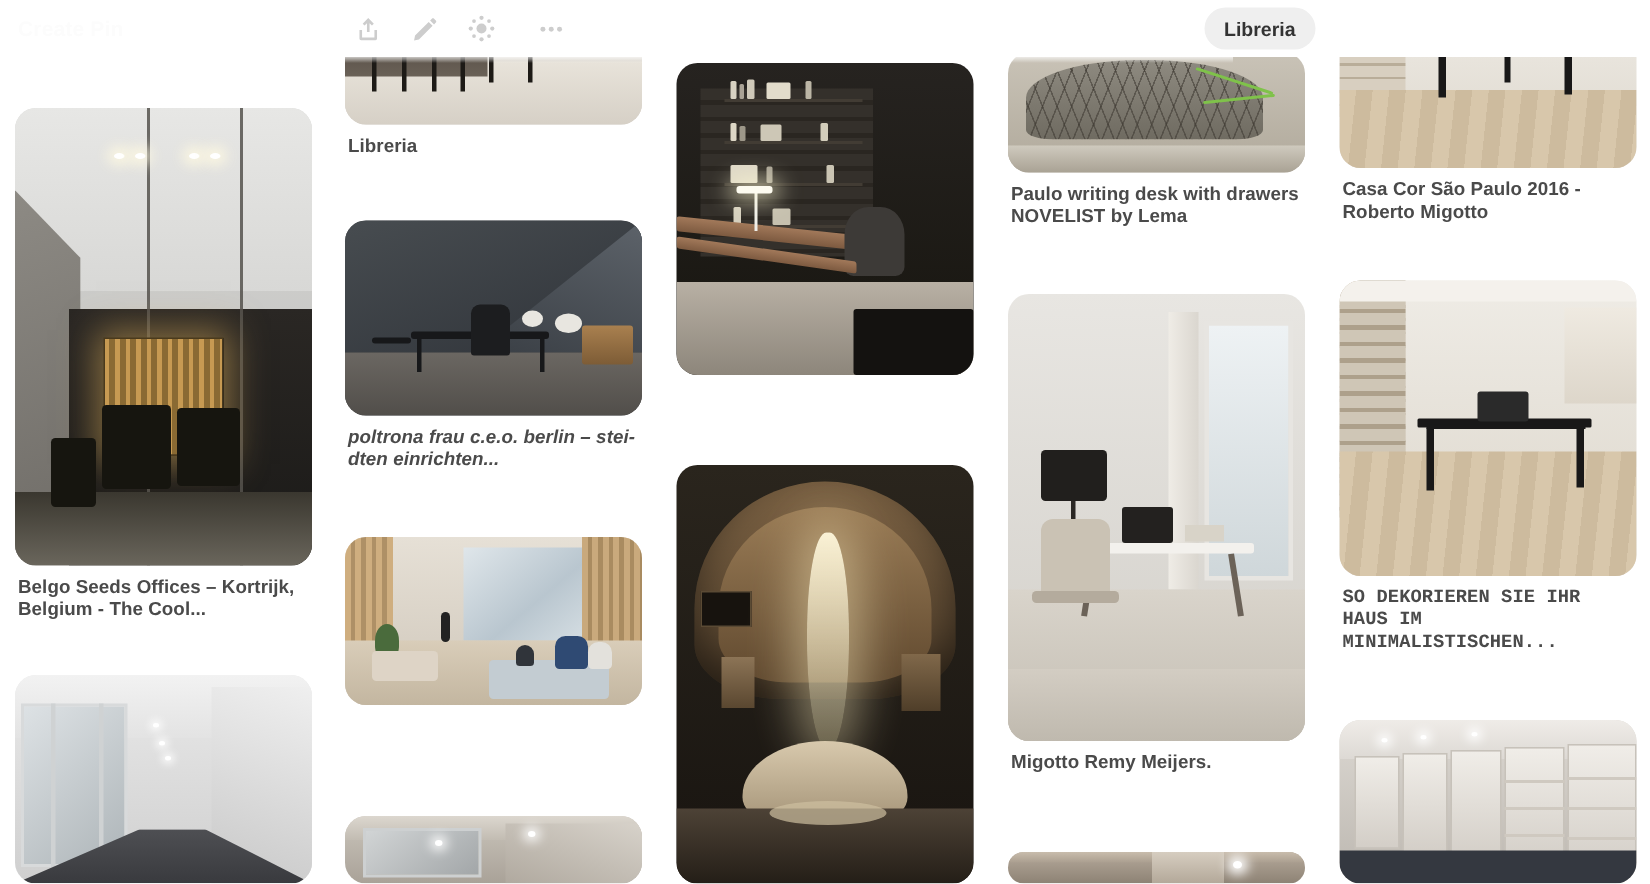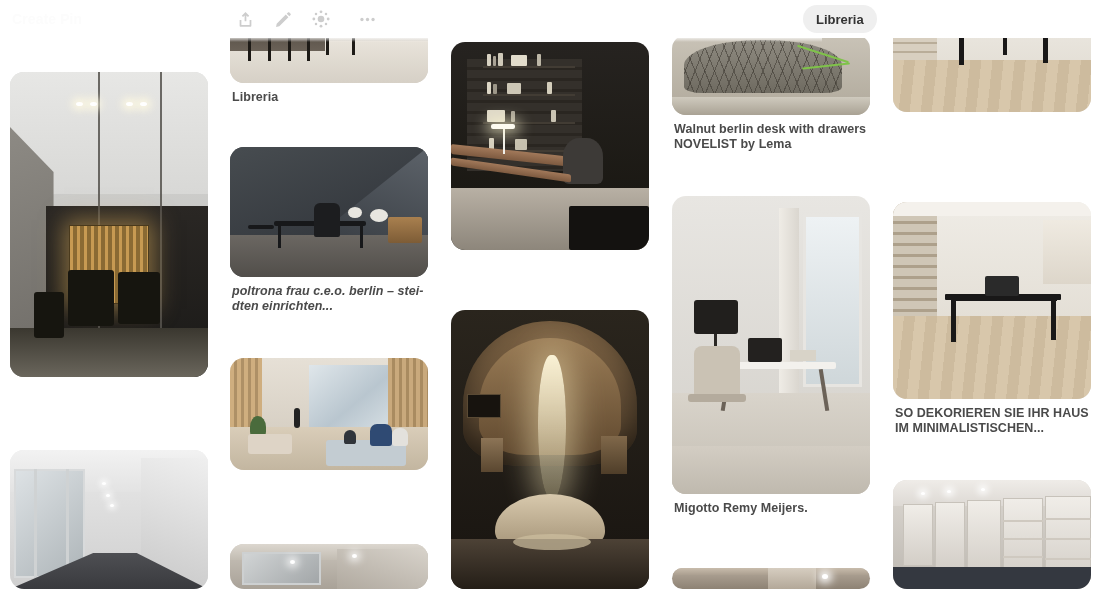--- a/index.html
+++ b/index.html
@@ -251,20 +251,21 @@
           <div class="lay spot" style="left:66px;top:30px;"></div>
           <div class="lay spot" style="left:80px;top:30px;"></div>
           <div class="lay spot" style="left:116px;top:30px;"></div>
           <div class="lay spot" style="left:130px;top:30px;"></div>
           <div class="lay wine"></div>
           <div class="lay floor"></div>
           <div class="lay chair" style="left:58px;top:198px;width:46px;height:56px;"></div>
           <div class="lay chair" style="left:108px;top:200px;width:42px;height:52px;"></div>
           <div class="lay chair" style="left:24px;top:220px;width:30px;height:46px;"></div>
         </div>
+        <div class="pin-caption">Belgo Seeds Offices – Kortrijk, Belgium - The Cool...</div>
       </div>
 
       <div class="pin" style="top:450px;">
         <div class="pin-img s2" style="height:139px;">
           <div class="lay ceil"></div>
           <div class="lay rwall"></div>
           <div class="lay glass"></div>
           <div class="lay mull" style="left:24px;"></div>
           <div class="lay mull" style="left:56px;"></div>
           <div class="lay floor"></div>
@@ -390,21 +391,21 @@
 
     <div class="column" style="left:672px;">
 
       <div class="pin" style="top:35px;">
         <div class="pin-img s8" style="height:80px;">
           <div class="lay mesh"></div>
           <div class="lay wire" style="left:124px;top:18px;width:54px;transform:rotate(18deg);"></div>
           <div class="lay wire" style="left:130px;top:30px;width:48px;transform:rotate(-6deg);"></div>
           <div class="lay stone" style="left:0;top:62px;right:0;height:18px;"></div>
         </div>
-        <div class="pin-caption">Walnut berlin desk with drawers NOVELIST by Lema</div>
+        <div class="pin-caption">Paulo writing desk with drawers NOVELIST by Lema</div>
       </div>
 
       <div class="pin" style="top:196px;">
         <div class="pin-img s9" style="height:298px;">
           <div class="lay win"></div>
           <div class="lay cur"></div>
           <div class="lay floor"></div>
           <div class="lay shade" style="left:22px;top:104px;width:44px;height:34px;"></div>
           <div class="lay" style="left:42px;top:138px;width:3px;height:42px;background:#2a2724;"></div>
           <div class="lay desk" style="left:42px;top:166px;width:122px;height:7px;"></div>
@@ -433,23 +434,24 @@
 
       <div class="pin" style="top:-1px;">
         <div class="pin-img s10" style="height:113px;border-radius:0 0 14px 14px;">
           <div class="lay shelfwall"></div>
           <div class="lay floor"></div>
           <div class="lay desk" style="left:58px;top:28px;width:104px;height:6px;"></div>
           <div class="lay leg" style="left:66px;top:34px;width:5px;height:32px;"></div>
           <div class="lay leg" style="left:150px;top:34px;width:5px;height:30px;"></div>
           <div class="lay leg" style="left:110px;top:30px;width:4px;height:26px;"></div>
         </div>
-      </div>
-
-      <div class="pin" style="top:202px;">
+        <div class="pin-caption">Casa Cor São Paulo 2016 - Roberto Migotto</div>
+      </div>
+
+      <div class="pin" style="top:187px;font-family:Liberation Mono, monospace;">
         <div class="pin-img s10" style="height:197px;">
           <div class="lay shelfwall" style="height:80%;"></div>
           <div class="lay" style="left:0;top:0;width:22%;height:80%;background:repeating-linear-gradient(180deg,#cfc6b6 0 8px,#ada08b 8px 11px);"></div>
           <div class="lay floor" style="height:42%;"></div>
           <div class="lay desk" style="left:52px;top:92px;width:116px;height:6px;"></div>
           <div class="lay leg" style="left:58px;top:98px;width:5px;height:42px;"></div>
           <div class="lay leg" style="left:158px;top:98px;width:5px;height:40px;"></div>
           <div class="lay leg" style="left:58px;top:96px;width:106px;height:3px;"></div>
           <div class="lay mon" style="left:92px;top:74px;width:34px;height:20px;"></div>
           <div class="lay" style="left:0;top:0;right:0;height:14px;background:#f4f1ec;"></div>

